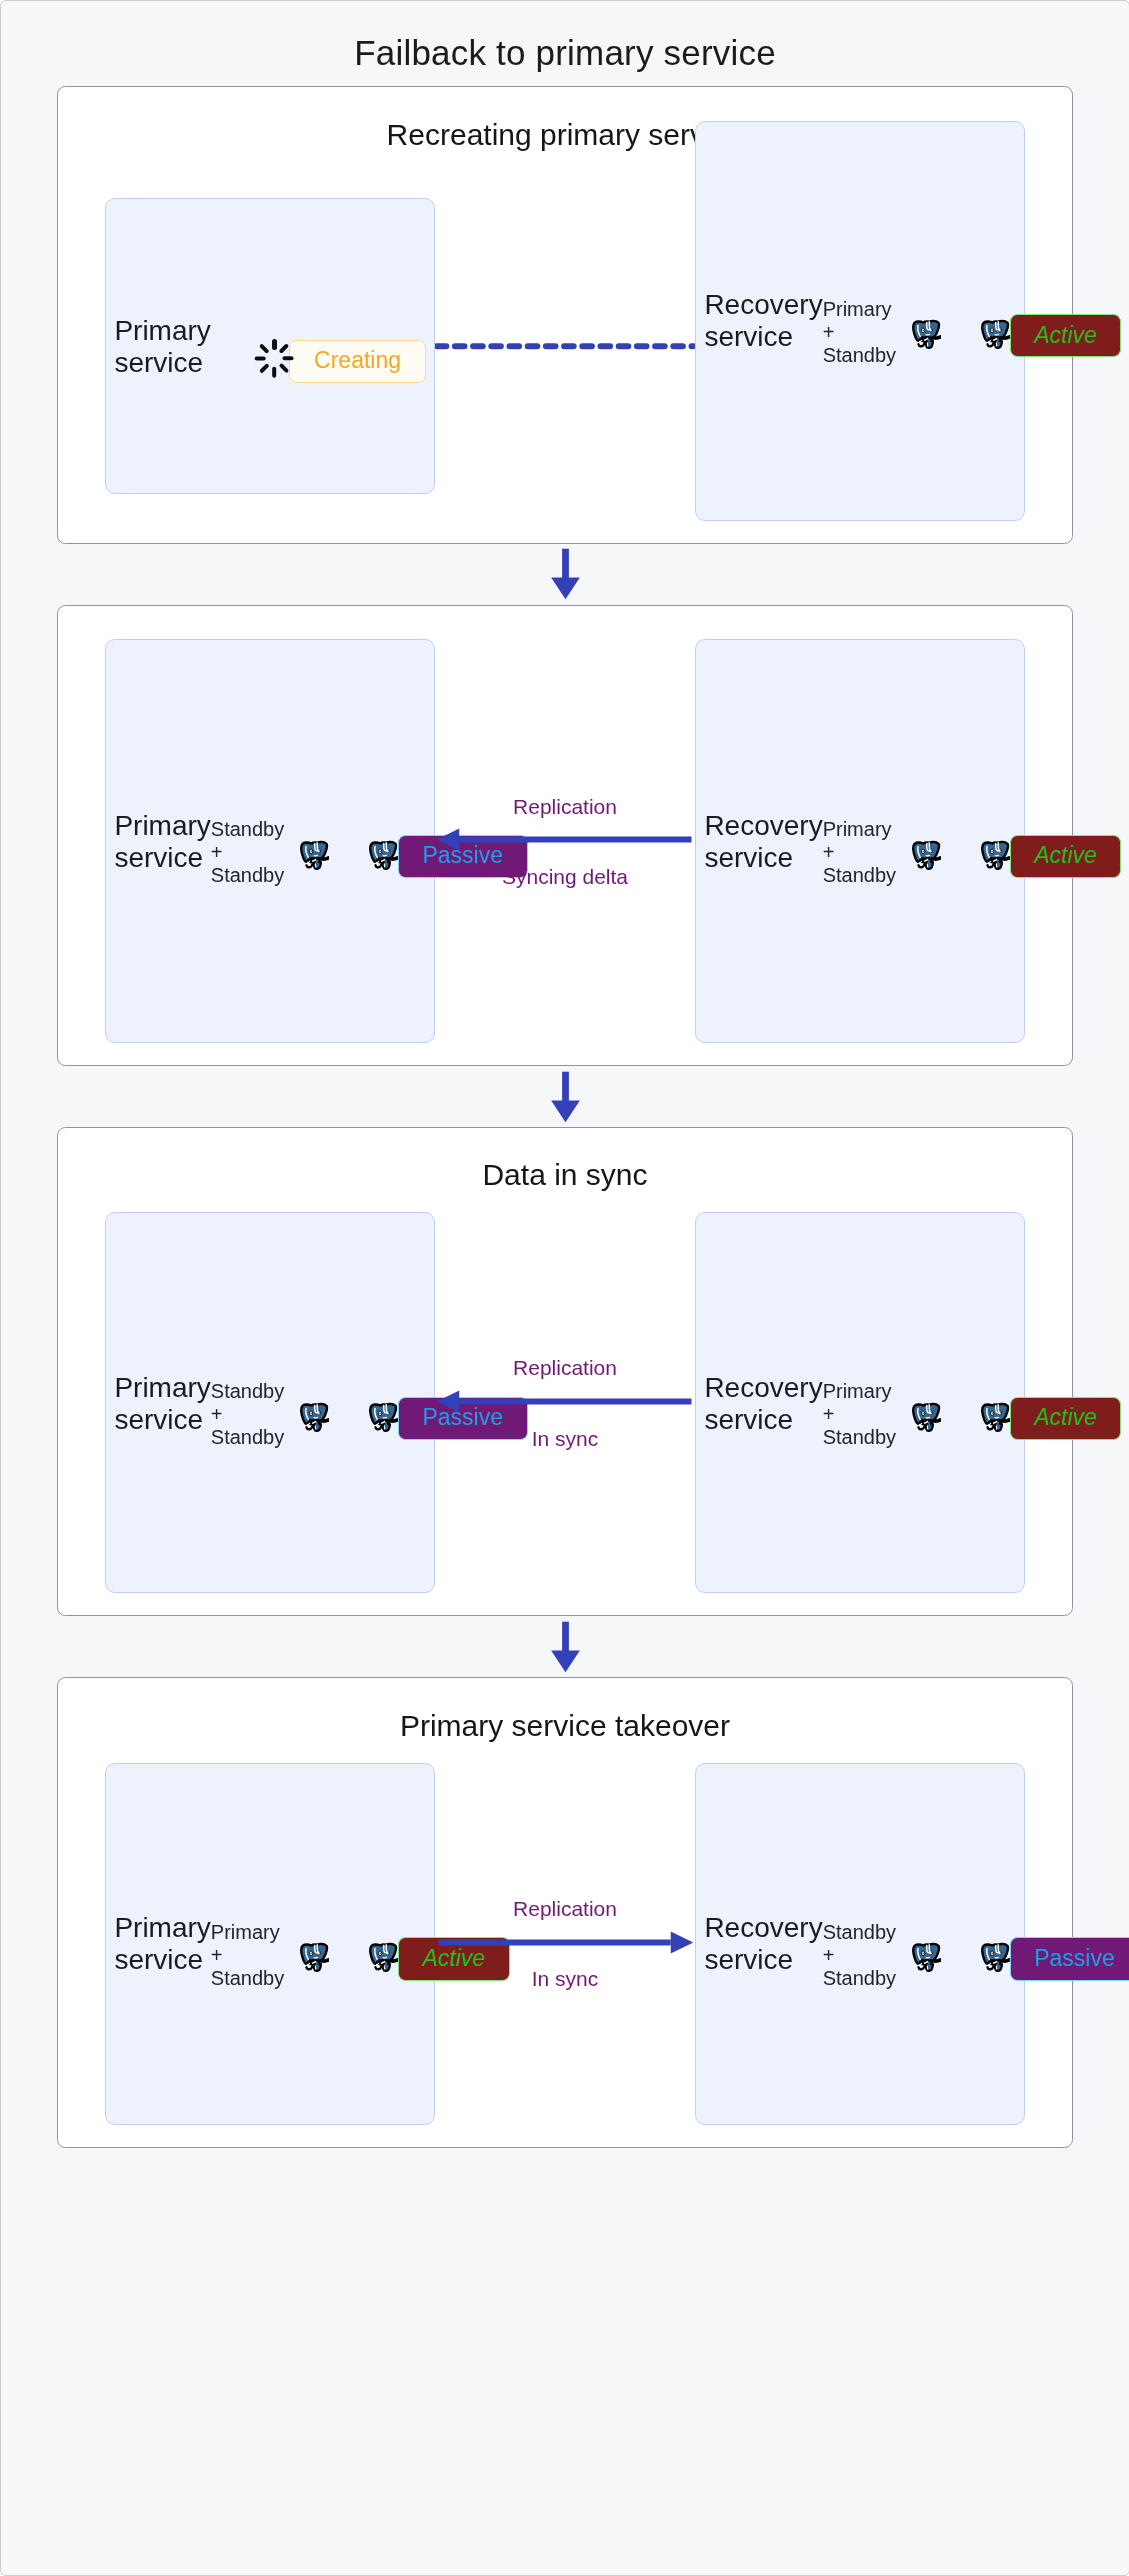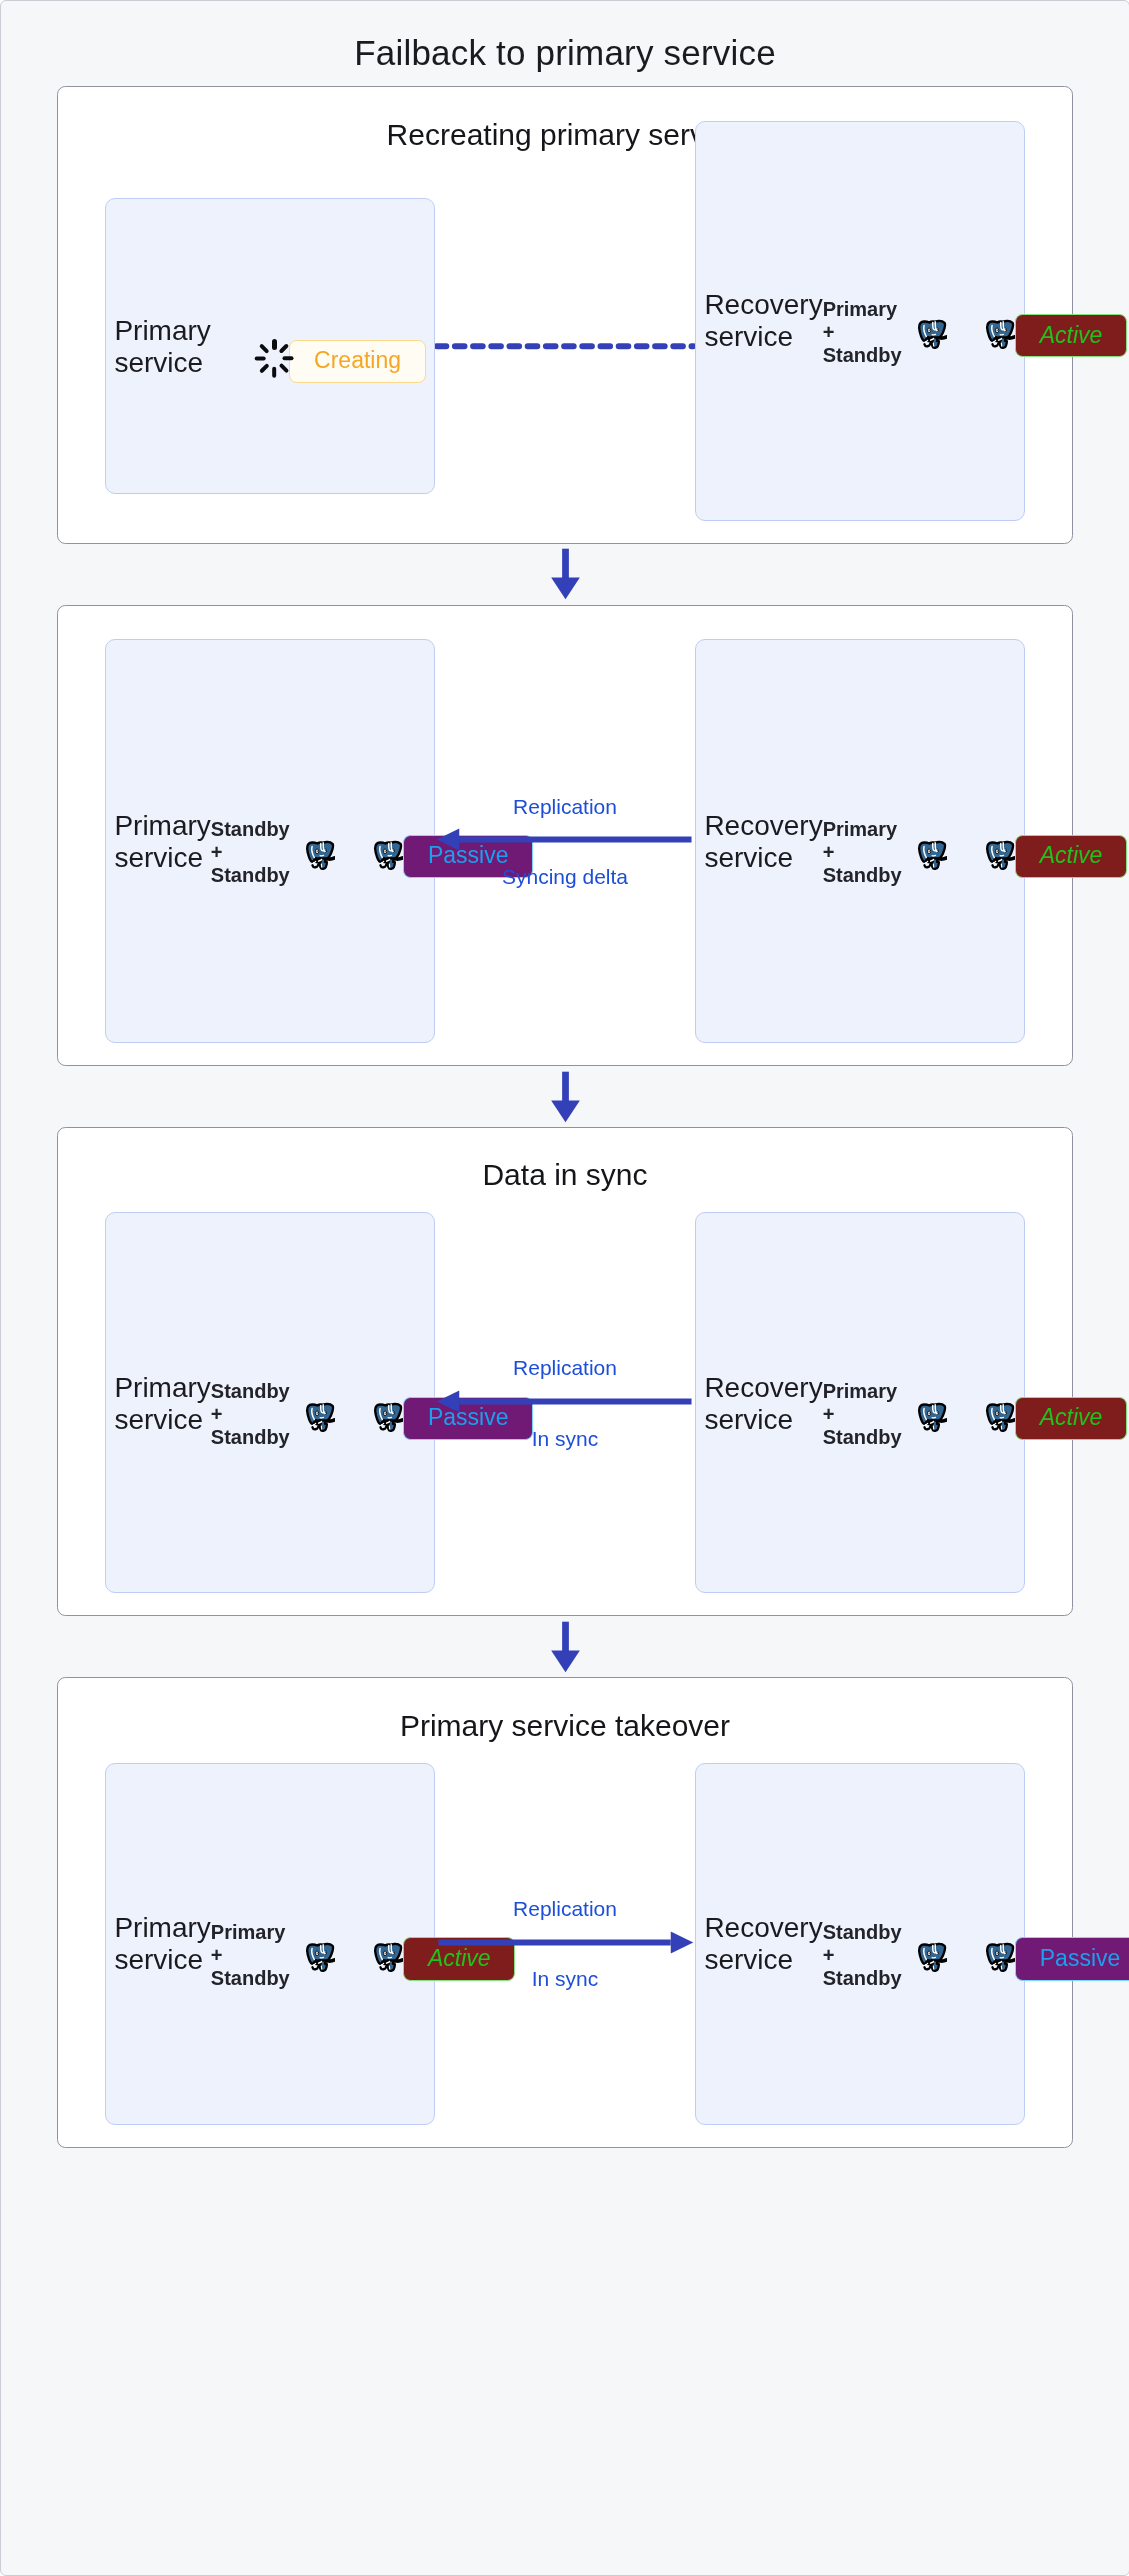--- a/index.html
+++ b/index.html
@@ -76,21 +76,21 @@
     font-size: 28px;
     color: #1b1b1f;
     font-weight: 400;
     line-height: 1.15;
   }
 
   .svc-roles {
     font-size: 20px;
     color: #23242a;
     margin-top: 22px;
-    font-weight: 700;
+    font-weight: 400;
   }
 
   .elephants {
     display: flex;
     gap: 23.6px;
     margin-top: 25px;
     justify-content: center;
   }
 
   .pg-ico { display: block; }
@@ -137,21 +137,21 @@
   .connector {
     flex: 1;
     position: relative;
     display: flex;
     flex-direction: column;
     justify-content: center;
     align-items: center;
   }
   .conn-label {
     font-size: 21px;
-    color: #1d4ed8;
+    color: #701a75;
     text-align: center;
     line-height: 1.1;
   }
   .conn-arrow { width: 100%; height: 29px; margin: 7.6px 0; }
   .conn-dashed { width: 100%; height: 8.4px; }
 
   
   .connector.dashed-only { justify-content: center; }
 
   

